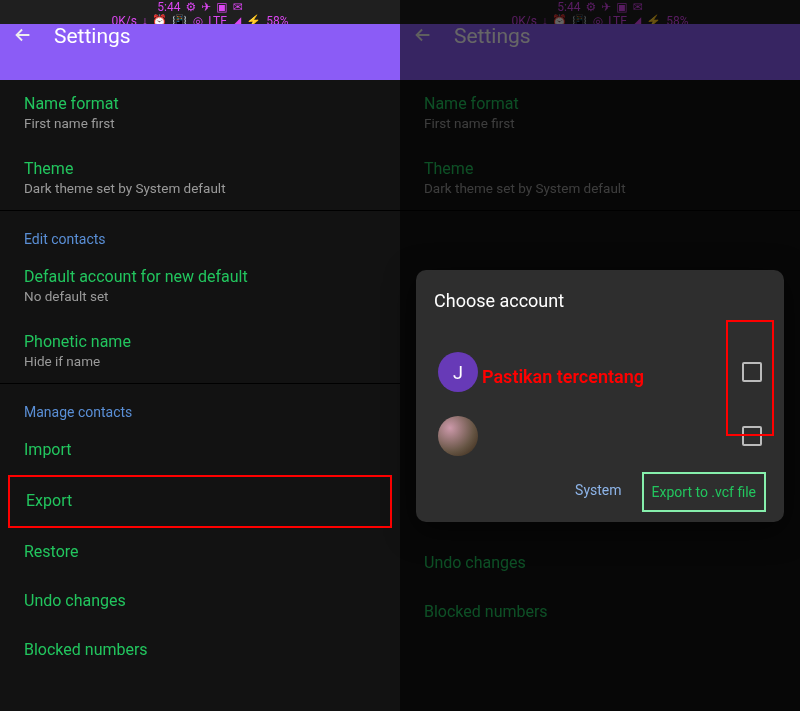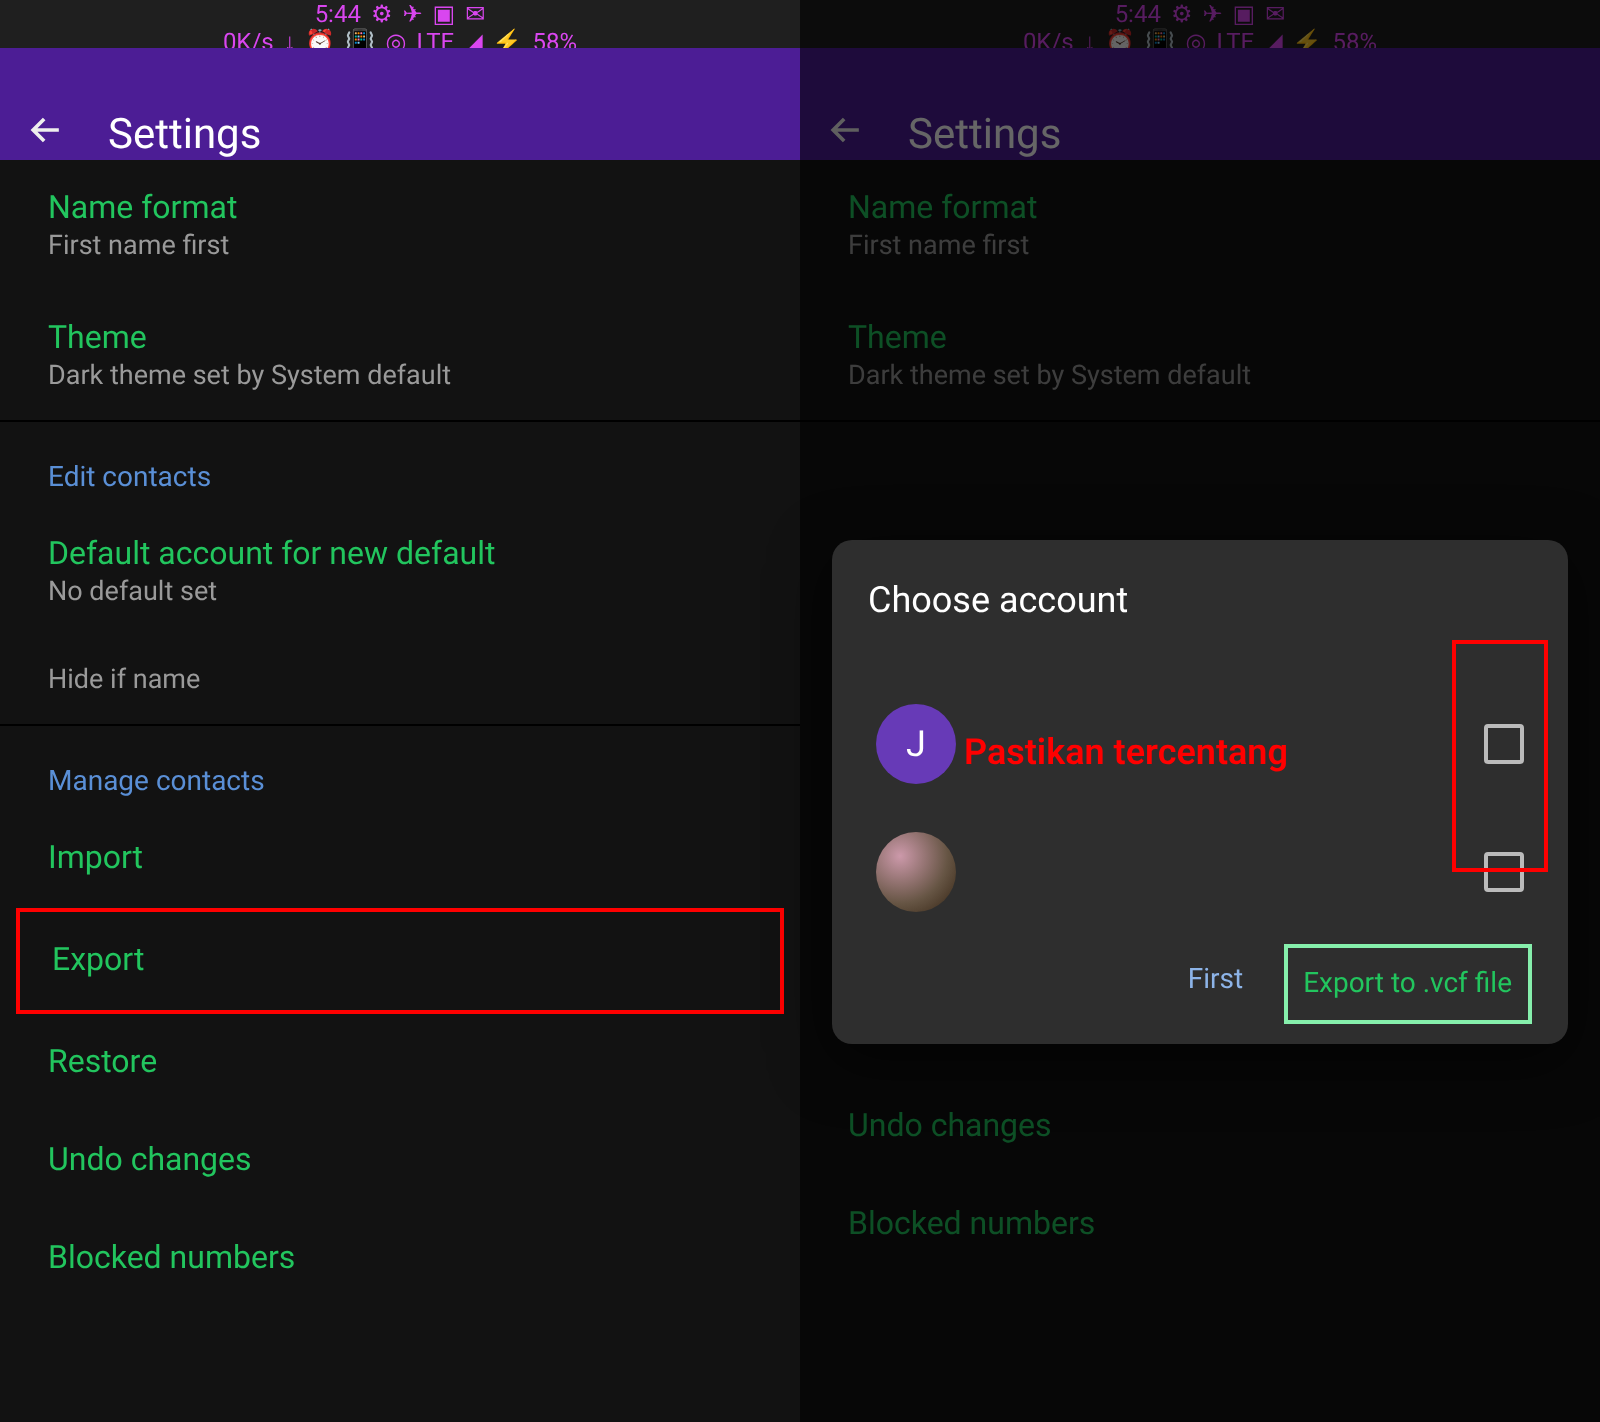--- a/index.html
+++ b/index.html
@@ -40,23 +40,23 @@
     flex-direction: column;
   }
   .statusbar .left, .statusbar .right {
     display: flex;
     align-items: center;
     gap: 5px;
   }
   .statusbar .ic { display: inline-flex; align-items: center; }
   .appbar {
     height: 56px;
-    background: #4c1d95;
-    display: flex;
-    align-items: flex-end;
+    background: #8b5cf6;
+    display: flex;
+    align-items: flex-start;
     padding: 0 12px;
     gap: 20px;
   }
   .appbar .title {
     font-size: 21px;
     color: #fff;
     font-weight: 400;
   }
   .back-arrow { color: #eee; cursor: pointer; }
   .content { flex: 1; overflow: hidden; background: #121212; }
@@ -209,20 +209,21 @@
       <div class="primary">Theme</div>
       <div class="secondary">Dark theme set by System default</div>
     </div>
     <div class="divider"></div>
     <div class="section-header">Edit contacts</div>
     <div class="item">
       <div class="primary">Default account for new default</div>
       <div class="secondary">No default set</div>
     </div>
     <div class="item">
+      <div class="primary">Phonetic name</div>
       <div class="secondary">Hide if name</div>
     </div>
     <div class="divider"></div>
     <div class="section-header">Manage contacts</div>
     <div class="item">
       <div class="primary">Import</div>
     </div>
     <div class="item highlight-red">
       <div class="primary">Export</div>
     </div>
@@ -303,17 +304,17 @@
     </div>
     <div class="acct-row">
       <div class="avatar photo"></div>
       <div class="cb"></div>
     </div>
 
     <div class="annotation">Pastikan tercentang</div>
     <div class="red-box-cb"></div>
 
     <div class="dialog-actions">
-      <div class="btn">First</div>
+      <div class="btn">System</div>
       <div class="btn export-box">Export to .vcf file</div>
     </div>
   </div>
 </div>
 
 </body></html>

